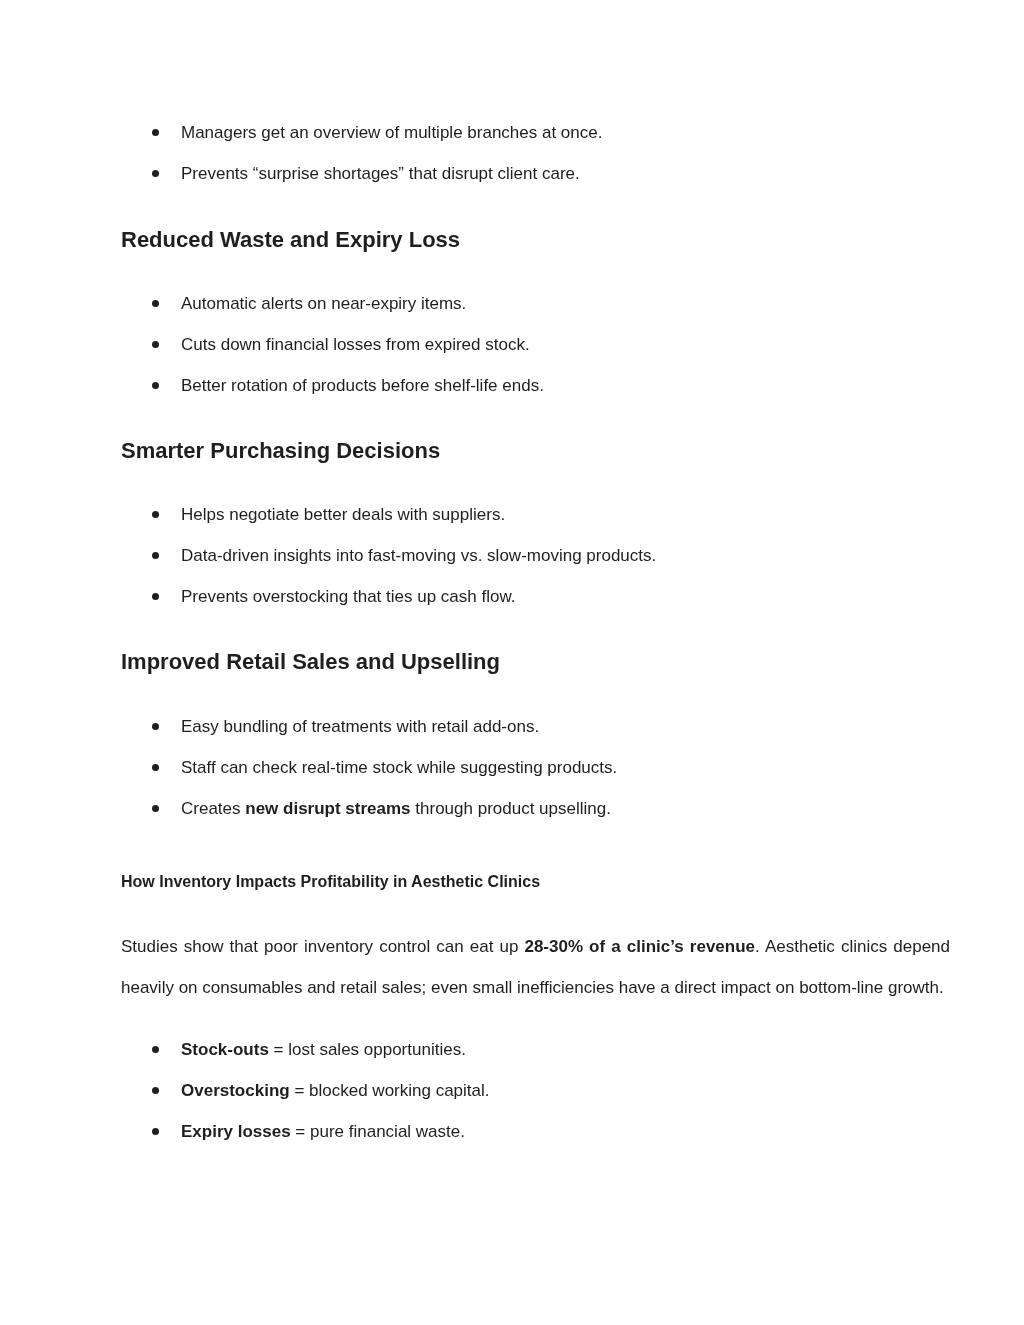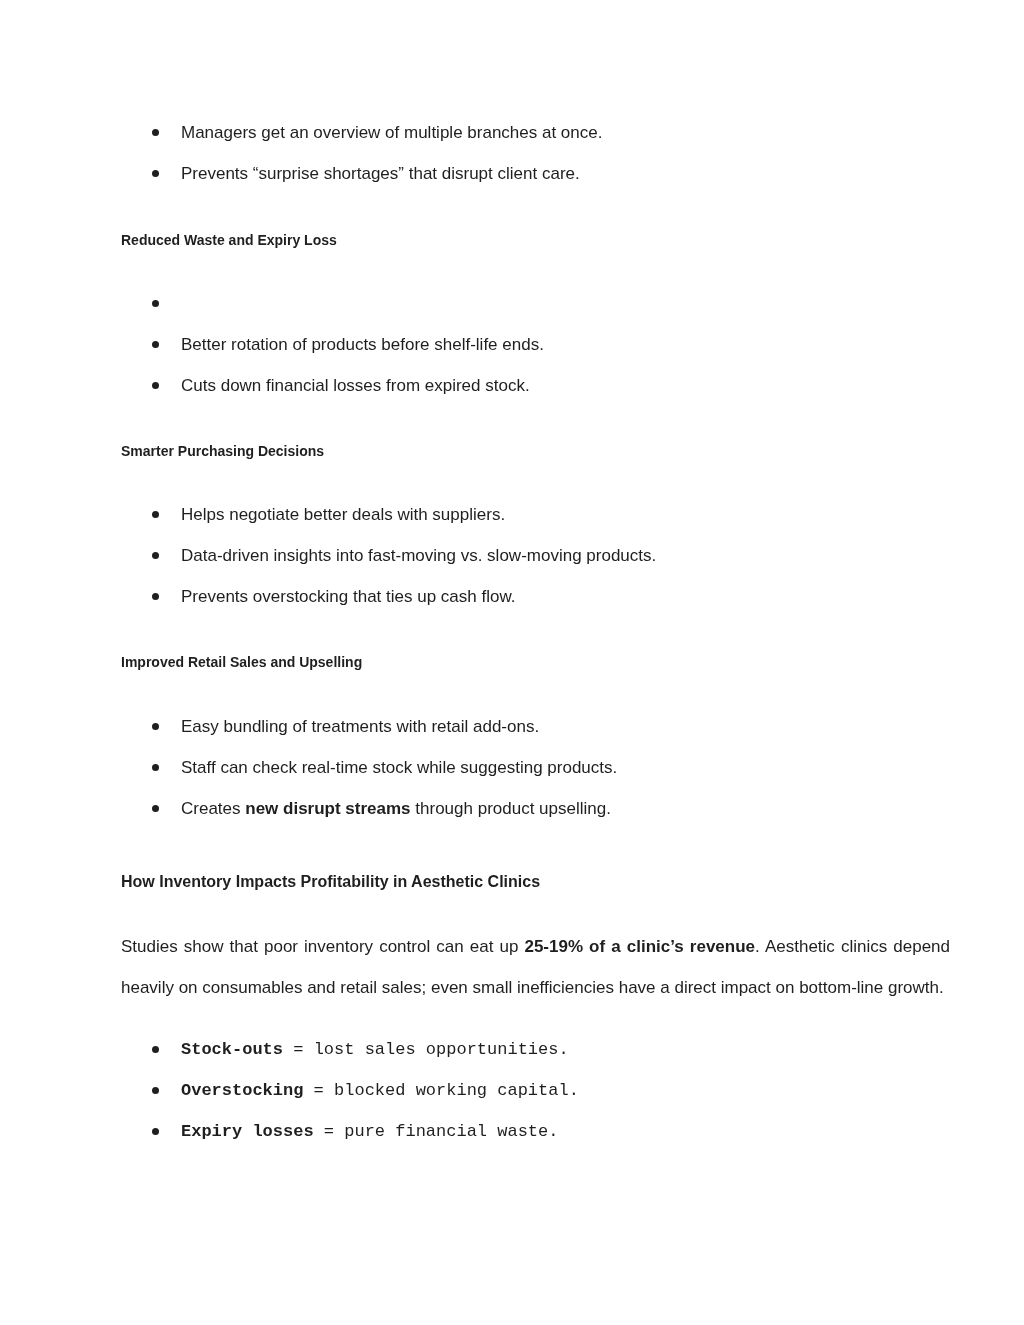--- a/index.html
+++ b/index.html
@@ -25,35 +25,35 @@
     flex: none;
     width: 7px;
     height: 7px;
     border-radius: 50%;
     background: #1f1f1f;
     margin: 0 22px 0 31px;
   }
   .li-text { white-space: pre-wrap; }
 
   h3.h3 {
-    font-size: 14px;
+    font-size: 22px;
     line-height: 24px;
     font-weight: 700;
     margin: 33px 0 0 0;
   }
   h3.first { margin-top: 34px; }
   h2.h2 {
     font-size: 16px;
     line-height: 28px;
     font-weight: 700;
     margin: 39px 0 0 0;
   }
   ul.mt31 { margin-top: 31px; }
   ul.mt32 { margin-top: 32px; }
-  ul.mt21 { margin-top: 21px; font-family: Liberation Mono, monospace; }
+  ul.mt21 { margin-top: 21px; }
 
   p.body-par {
     font-size: 17px;
     line-height: 41px;
     text-align: justify;
     margin: 30px 0 0 0;
     white-space: normal;
   }
   b { font-weight: 700; }
 </style>
@@ -70,28 +70,29 @@
     <li>
       <span class="dot"></span>
       <span class="li-text"><span>Prevents “surprise shortages” that disrupt client care.</span><b></b><span></span></span>
     </li>
   </ul>
 
   <h3 class="h3 first">Reduced Waste and Expiry Loss</h3>
   <ul class="bullets mt31">
     <li>
       <span class="dot"></span>
+      <span class="li-text"><span>Automatic alerts on near-expiry items.</span><b></b><span></span></span>
+    </li>
+    <li>
+      <span class="dot"></span>
+      <span class="li-text"><span>Cuts down financial losses from expired stock.</span><b></b><span></span></span>
     </li>
     <li>
       <span class="dot"></span>
       <span class="li-text"><span>Better rotation of products before shelf-life ends.</span><b></b><span></span></span>
-    </li>
-    <li>
-      <span class="dot"></span>
-      <span class="li-text"><span>Cuts down financial losses from expired stock.</span><b></b><span></span></span>
     </li>
   </ul>
 
   <h3 class="h3">Smarter Purchasing Decisions</h3>
   <ul class="bullets mt31">
     <li>
       <span class="dot"></span>
       <span class="li-text"><span>Helps negotiate better deals with suppliers.</span><b></b><span></span></span>
     </li>
     <li>
@@ -115,21 +116,21 @@
       <span class="li-text"><span>Staff can check real-time stock while suggesting products.</span><b></b><span></span></span>
     </li>
     <li>
       <span class="dot"></span>
       <span class="li-text"><span>Creates </span><b>new disrupt streams</b><span> through product upselling.</span></span>
     </li>
   </ul>
 
   <h2 class="h2">How Inventory Impacts Profitability in Aesthetic Clinics</h2>
 
-  <p class="body-par"><span>Studies show that poor inventory control can eat up </span><b>25-19% of a clinic’s revenue</b><span>. Aesthetic clinics depend heavily on consumables and retail sales; even small inefficiencies have a direct impact on bottom-line growth.</span></p>
+  <p class="body-par"><span>Studies show that poor inventory control can eat up </span><b>28-30% of a clinic’s revenue</b><span>. Aesthetic clinics depend heavily on consumables and retail sales; even small inefficiencies have a direct impact on bottom-line growth.</span></p>
 
   <ul class="bullets mt21">
     <li>
       <span class="dot"></span>
       <span class="li-text"><span></span><b>Stock-outs</b><span> = lost sales opportunities.</span></span>
     </li>
     <li>
       <span class="dot"></span>
       <span class="li-text"><span></span><b>Overstocking</b><span> = blocked working capital.</span></span>
     </li>

